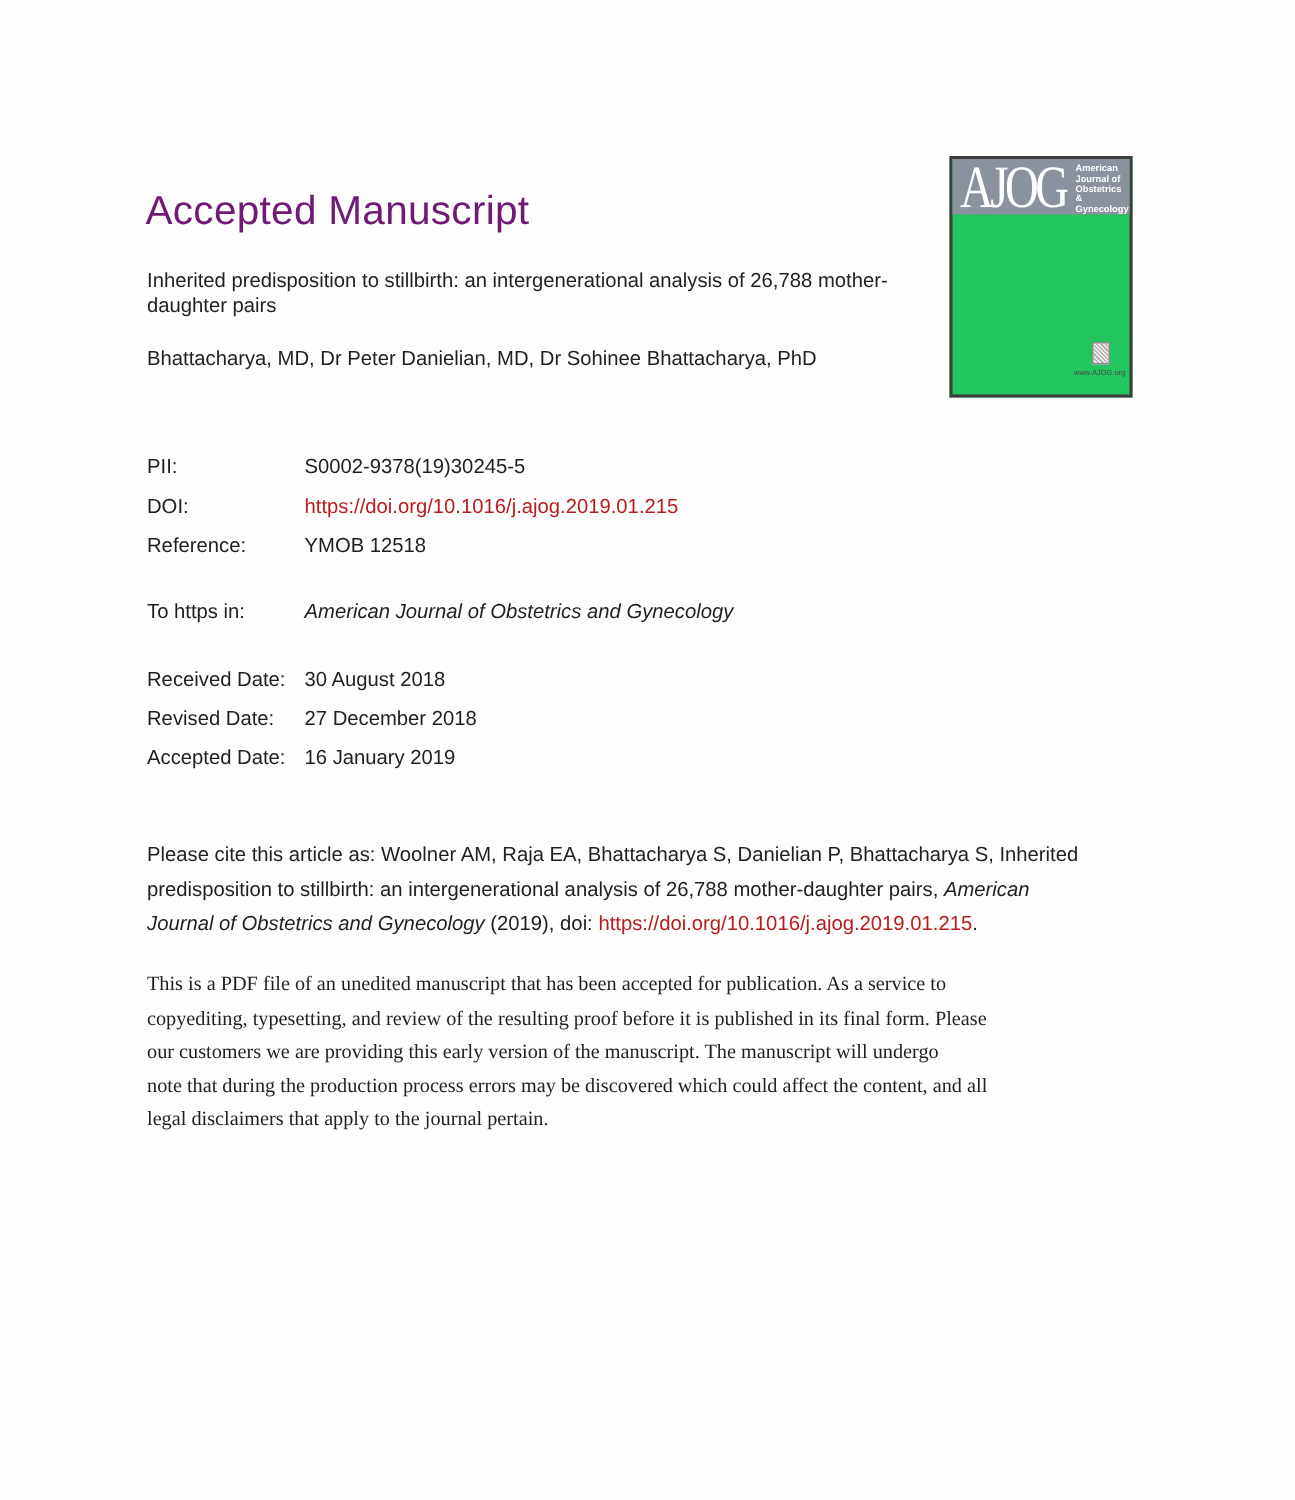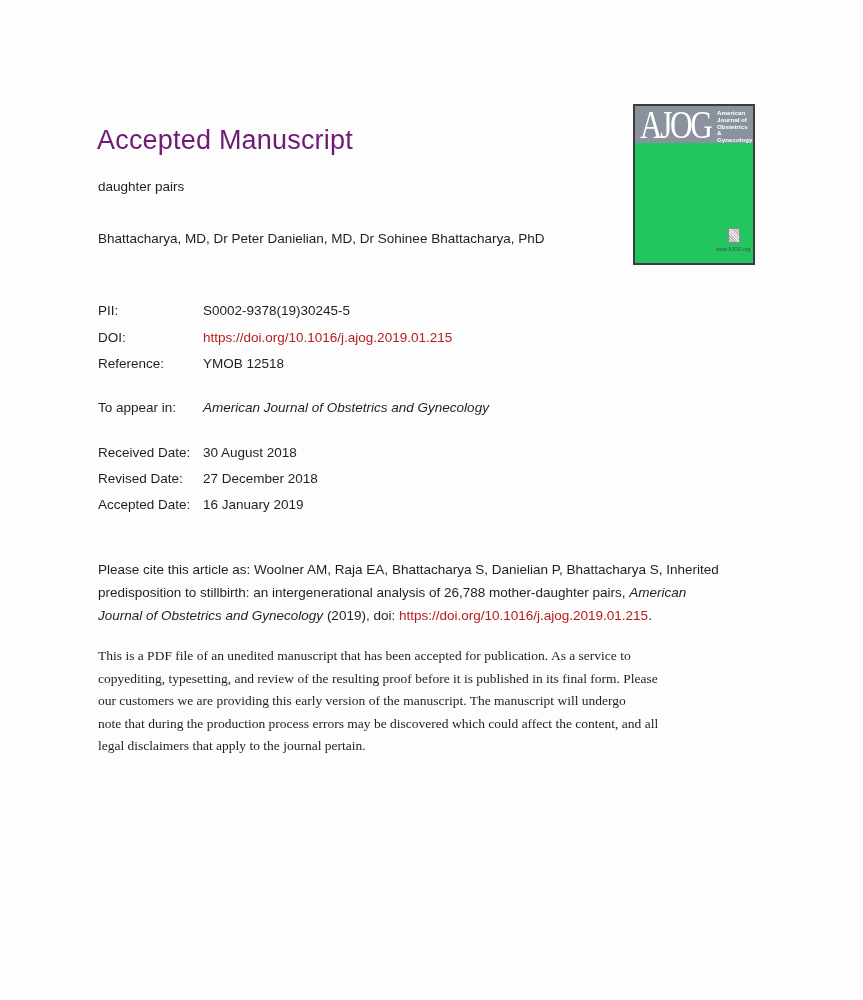--- a/index.html
+++ b/index.html
@@ -68,38 +68,39 @@
     position:absolute;right:3px;top:140px;width:34px;
     font-size:5px;line-height:6px;color:#4a4a4a;text-align:center;
   }
 </style>
 </head>
 <body>
 
 <div class="abs heading">Accepted Manuscript</div>
 
 <div class="abs article-title">
+  <div class="tline">Inherited predisposition to stillbirth: an intergenerational analysis of 26,788 mother-</div>
   <div class="tline">daughter pairs</div>
 </div>
 
 <div class="abs authors">
   <div class="tline">Bhattacharya, MD, Dr Peter Danielian, MD, Dr Sohinee Bhattacharya, PhD</div>
 </div>
 
 <div class="abs meta-row" style="top:302px">
   <span class="meta-label">PII:</span><span class="meta-value">S0002-9378(19)30245-5</span>
 </div>
 <div class="abs meta-row" style="top:329px">
   <span class="meta-label">DOI:</span><a class="meta-value link">https://doi.org/10.1016/j.ajog.2019.01.215</a>
 </div>
 <div class="abs meta-row" style="top:355px">
   <span class="meta-label">Reference:</span><span class="meta-value">YMOB 12518</span>
 </div>
 <div class="abs meta-row" style="top:399px">
-  <span class="meta-label">To appear in:</span><span class="meta-value italic">American Journal of Obstetrics and Gynecology</span>
+  <span class="meta-label">To https in:</span><span class="meta-value italic">American Journal of Obstetrics and Gynecology</span>
 </div>
 <div class="abs meta-row" style="top:444px">
   <span class="meta-label">Received Date:</span><span class="meta-value">30 August 2018</span>
 </div>
 <div class="abs meta-row" style="top:470px">
   <span class="meta-label">Revised Date:</span><span class="meta-value">27 December 2018</span>
 </div>
 <div class="abs meta-row" style="top:496px">
   <span class="meta-label">Accepted Date:</span><span class="meta-value">16 January 2019</span>
 </div>

